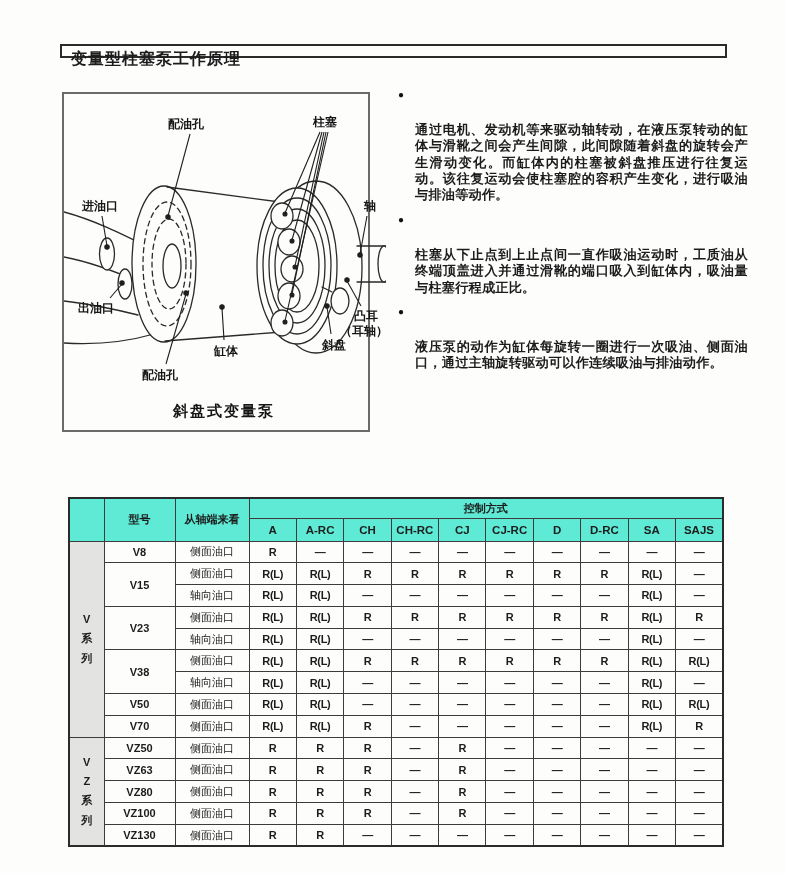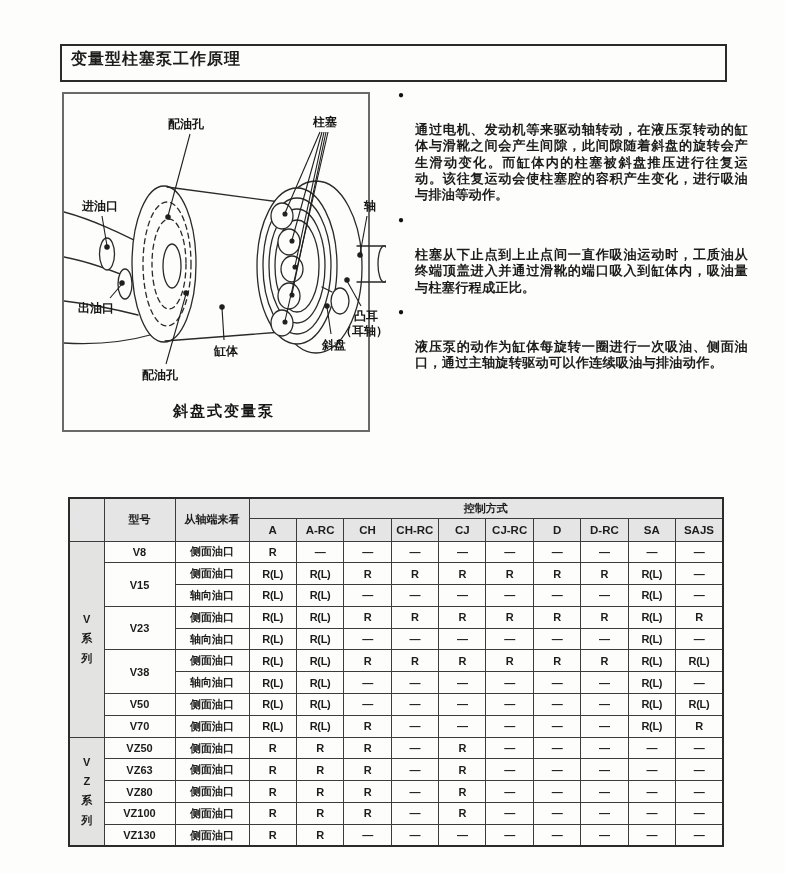--- a/index.html
+++ b/index.html
@@ -4,21 +4,21 @@
 <style>
   * { margin:0; padding:0; box-sizing:border-box; }
   html,body { background:#e9e9e9; }
   .page {
     position:relative; width:785px; height:873px; margin:0 auto;
     background:#fdfdfc; color:#1c1c1c;
     font-family:"Liberation Sans","DejaVu Sans",sans-serif;
     overflow:hidden;
   }
   .title-box {
-    position:absolute; left:60px; width:667px; height:38px;
+    position:absolute; left:60px; width:667px; height:14px;
     border:2px solid #2b2b2b; background:#fdfdfc;
     font-size:16px; font-weight:bold; line-height:26px; padding-left:9px;
     letter-spacing:1px;
   }
   .title-1 { top:44px; }
   .title-2 { top:450px; }
 
   .diagram-box {
     position:absolute; left:62px; top:92px; width:308px; height:340px;
     border:2px solid #6a6a6a; background:#fdfdfc;
@@ -38,29 +38,29 @@
   table.models {
     position:absolute; left:68px; top:497px; width:654px;
     border-collapse:collapse; table-layout:fixed;
     font-family:"Liberation Sans","DejaVu Sans",sans-serif;
   }
   table.models th, table.models td {
     border:1px solid #3c3c3c; text-align:center; vertical-align:middle;
     overflow:hidden; white-space:nowrap;
   }
   table.models { border:2px solid #2b2b2b; }
-  table.models thead th { background:#e5e5e5; font-weight:600; font-size:11px; height:20px; }
+  table.models thead th { background:#5eead4; font-weight:600; font-size:11px; height:20px; }
   table.models thead tr:last-child th { height:23px; font-weight:700; font-size:11.5px; }
   table.models tbody td { background:#fdfdfc; height:21.8px; font-size:11px; }
   td.series {
     background:#e3e3e2 !important; font-size:11px; font-weight:600;
     white-space:pre-line !important; line-height:1.75; padding:4px 0;
   }
   td.model { font-weight:700; font-size:11px; }
-  td.piping { font-size:10.5px; font-weight:700;margin-top:8px; }
+  td.piping { font-size:10.5px; font-weight:400;margin-top:8px; }
   td.val { font-weight:600; font-size:11px; letter-spacing:-0.3px; }
 
   .note { position:absolute; left:88px; top:849px; font-size:12.5px; font-weight:500; letter-spacing:0.3px; }
 
   
   .dlabel { font-size:12px; font-weight:600; fill:#161616; }
   .dcaption { font-size:15px; font-weight:600; fill:#161616; letter-spacing:2px; }
 </style>
 </head>
 <body>

